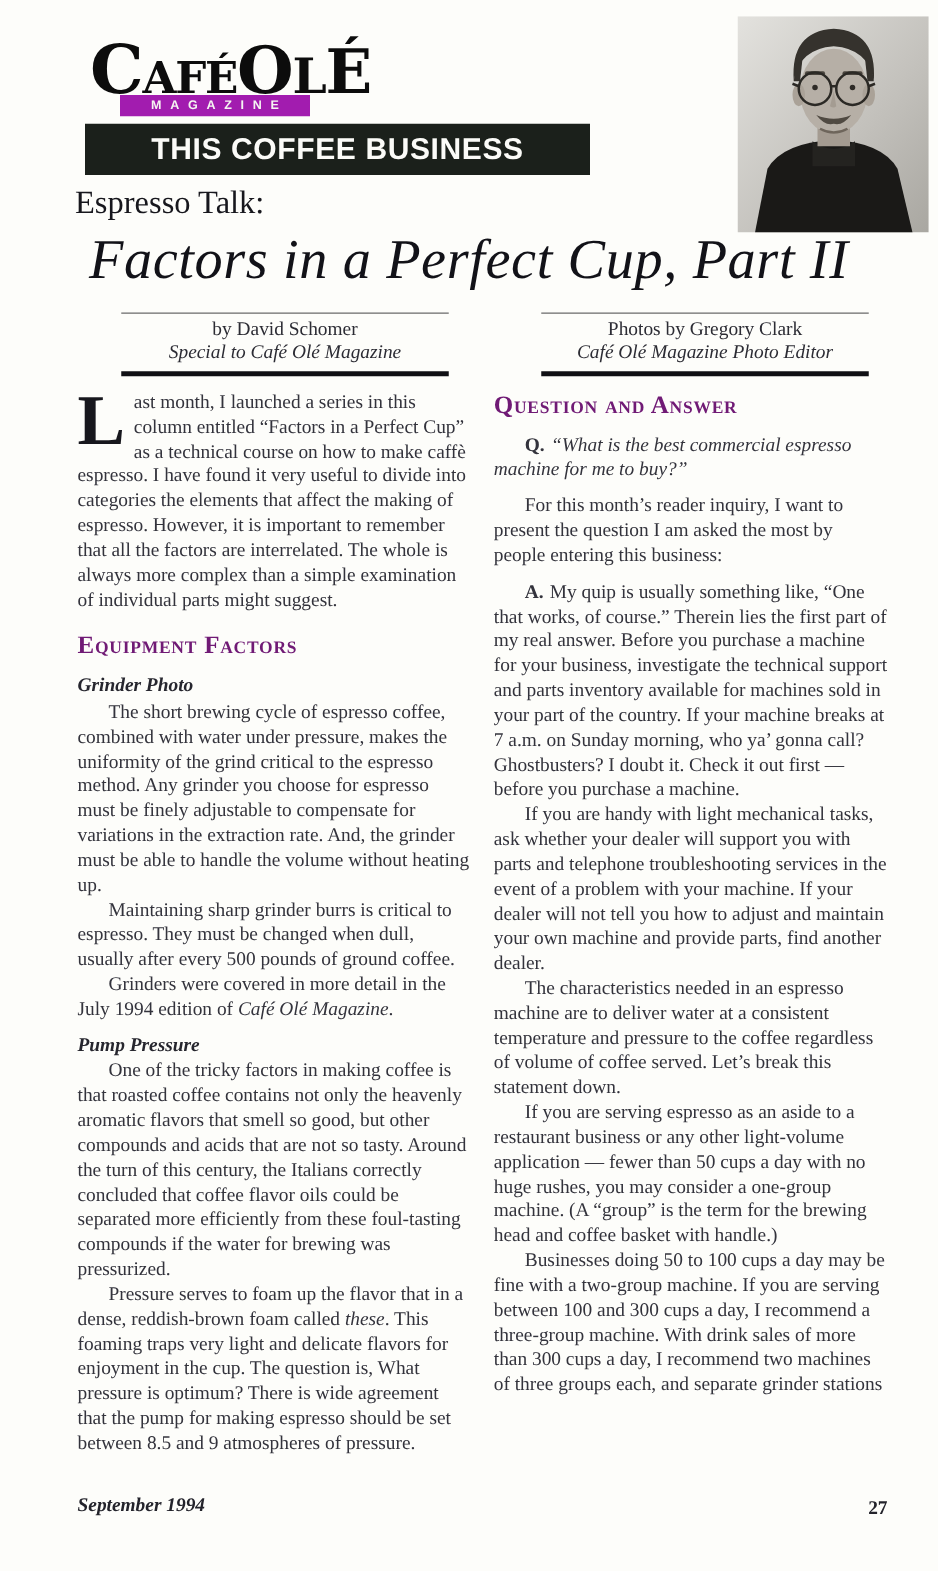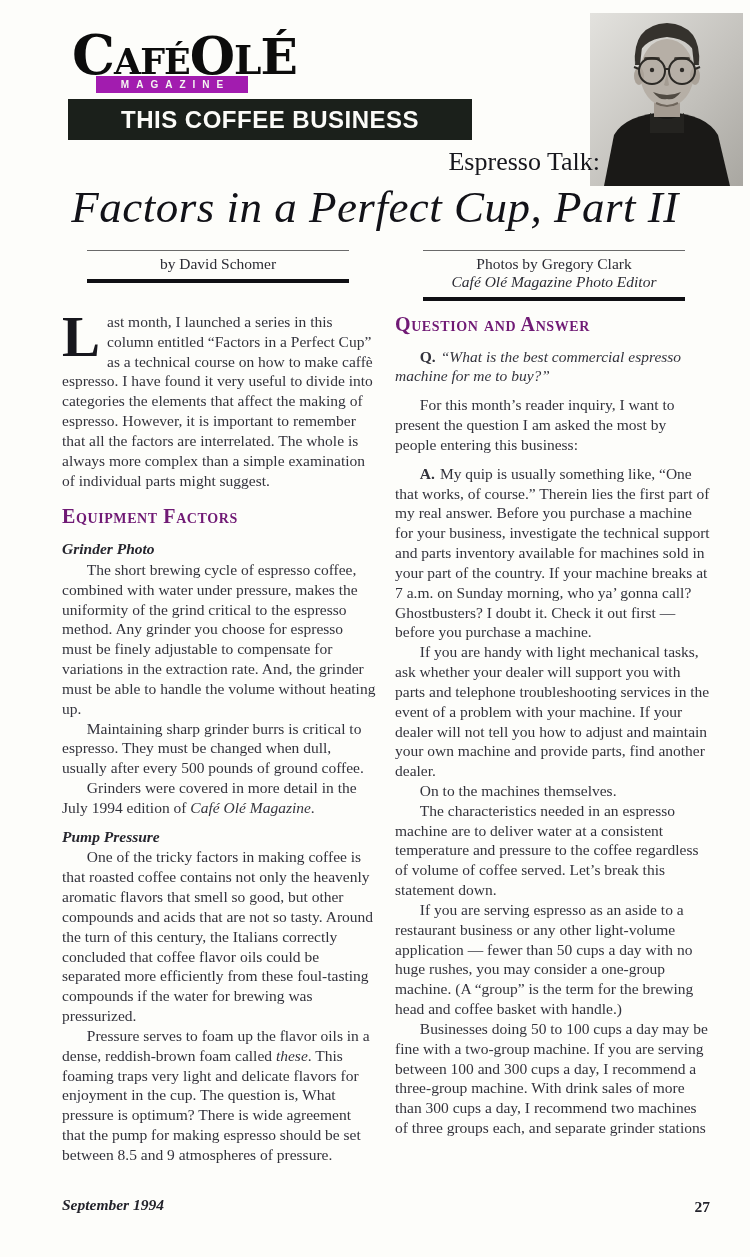--- a/index.html
+++ b/index.html
@@ -26,29 +26,29 @@
     position:absolute;left:68px;top:99px;width:404px;height:41px;background:#1b201b;
     display:flex;align-items:center;justify-content:center;
   }
   .banner span{
     color:#fbfbf8;font-family:"Liberation Sans",sans-serif;font-weight:bold;
     font-size:24px;letter-spacing:0.5px;
   }
   .photo{position:absolute;left:590px;top:13px;width:153px;height:173px;}
   
   .kicker{
-    position:absolute;left:60px;top:147px;width:540px;text-align:right;
+    position:absolute;left:60px;top:147px;width:540px;text-align:left;
     font-size:26px;color:#17171d;
   }
   .title{
     position:absolute;left:0;top:181px;width:750px;margin:0;text-align:center;
     font-style:italic;font-weight:normal;font-size:45px;color:#121218;letter-spacing:0.5px;
   }
   
-  .bylines{position:absolute;left:62px;top:250px;width:648px;display:flex;gap:24px;}
+  .bylines{position:absolute;left:72px;top:250px;width:648px;display:flex;gap:24px;}
   .byline{width:315px;}
   .byline-inner{
     width:262px;margin:0 auto;text-align:center;
     border-top:1.5px solid #6a6a6a;border-bottom:4px solid #101014;
     padding:4px 0 6px 0;
   }
   .by1{font-size:15.5px;color:#2c2c34;}
   .by2{font-size:15.5px;font-style:italic;color:#2c2c34;}
   
   .columns{position:absolute;left:62px;top:312px;width:648px;display:flex;gap:18px;}
@@ -136,20 +136,21 @@
     </svg>
   </div>
 
   <div class="kicker">Espresso Talk:</div>
   <h1 class="title">Factors in a Perfect Cup, Part II</h1>
 
   <div class="bylines">
     <div class="byline">
       <div class="byline-inner">
         <div class="by1">by David Schomer</div>
+        <div class="by2">Special to Café Olé Magazine</div>
       </div>
     </div>
     <div class="byline">
       <div class="byline-inner">
         <div class="by1">Photos by Gregory Clark</div>
         <div class="by2">Café Olé Magazine Photo Editor</div>
       </div>
     </div>
   </div>
 
@@ -160,30 +161,29 @@
 
       <h2 class="sc">Equipment Factors</h2>
 
       <h3 class="sub">Grinder Photo</h3>
       <p class="ind">The short brewing cycle of espresso coffee, combined with water under pressure, makes the uniformity of the grind critical to the espresso method. Any grinder you choose for espresso must be finely adjustable to compensate for variations in the extraction rate. And, the grinder must be able to handle the volume without heating up.</p>
       <p class="ind">Maintaining sharp grinder burrs is critical to espresso. They must be changed when dull, usually after every 500 pounds of ground coffee.</p>
       <p class="ind"><span>Grinders were covered in more detail in the July 1994 edition of </span><i>Café Olé Magazine</i><span>.</span></p>
 
       <h3 class="sub">Pump Pressure</h3>
       <p class="ind">One of the tricky factors in making coffee is that roasted coffee contains not only the heavenly aromatic flavors that smell so good, but other compounds and acids that are not so tasty. Around the turn of this century, the Italians correctly concluded that coffee flavor oils could be separated more efficiently from these foul-tasting compounds if the water for brewing was pressurized.</p>
-      <p class="ind"><span>Pressure serves to foam up the flavor oils in a dense, reddish-brown foam called </span><i>these</i><span>. This foaming traps very light and delicate flavors for enjoyment in the cup. The question is, What pressure is optimum? There is wide agreement that the pump for making espresso should be set between 8.5 and 9 atmospheres of pressure.</span></p>
+      <p class="ind"><span>Pressure serves to foam up the flavor that in a dense, reddish-brown foam called </span><i>these</i><span>. This foaming traps very light and delicate flavors for enjoyment in the cup. The question is, What pressure is optimum? There is wide agreement that the pump for making espresso should be set between 8.5 and 9 atmospheres of pressure.</span></p>
     </div>
 
     <div class="col">
       <h2 class="sc first">Question and Answer</h2>
       <p class="ind gap"><b class="qlbl">Q.</b><i>“What is the best commercial espresso machine for me to buy?”</i></p>
       <p class="ind gap">For this month’s reader inquiry, I want to present the question I am asked the most by people entering this business:</p>
       <p class="ind gap"><b class="qlbl">A.</b><span>My quip is usually something like, “One that works, of course.” Therein lies the first part of my real answer. Before you purchase a machine for your business, investigate the technical support and parts inventory available for machines sold in your part of the country. If your machine breaks at 7 a.m. on Sunday morning, who ya’ gonna call? Ghostbusters? I doubt it. Check it out first — before you purchase a machine.</span></p>
       <p class="ind">If you are handy with light mechanical tasks, ask whether your dealer will support you with parts and telephone troubleshooting services in the event of a problem with your machine. If your dealer will not tell you how to adjust and maintain your own machine and provide parts, find another dealer.</p>
-      <p class="ind">On to the machines themselves.</p>
       <p class="ind">The characteristics needed in an espresso machine are to deliver water at a consistent temperature and pressure to the coffee regardless of volume of coffee served. Let’s break this statement down.</p>
       <p class="ind">If you are serving espresso as an aside to a restaurant business or any other light-volume application — fewer than 50 cups a day with no huge rushes, you may consider a one-group machine. (A “group” is the term for the brewing head and coffee basket with handle.)</p>
       <p class="ind">Businesses doing 50 to 100 cups a day may be fine with a two-group machine. If you are serving between 100 and 300 cups a day, I recommend a three-group machine. With drink sales of more than 300 cups a day, I recommend two machines of three groups each, and separate grinder stations</p>
     </div>
 
   </div>
 
   <div class="footer">
     <div class="issue">September 1994</div>
     <div class="pagenum">27</div>

